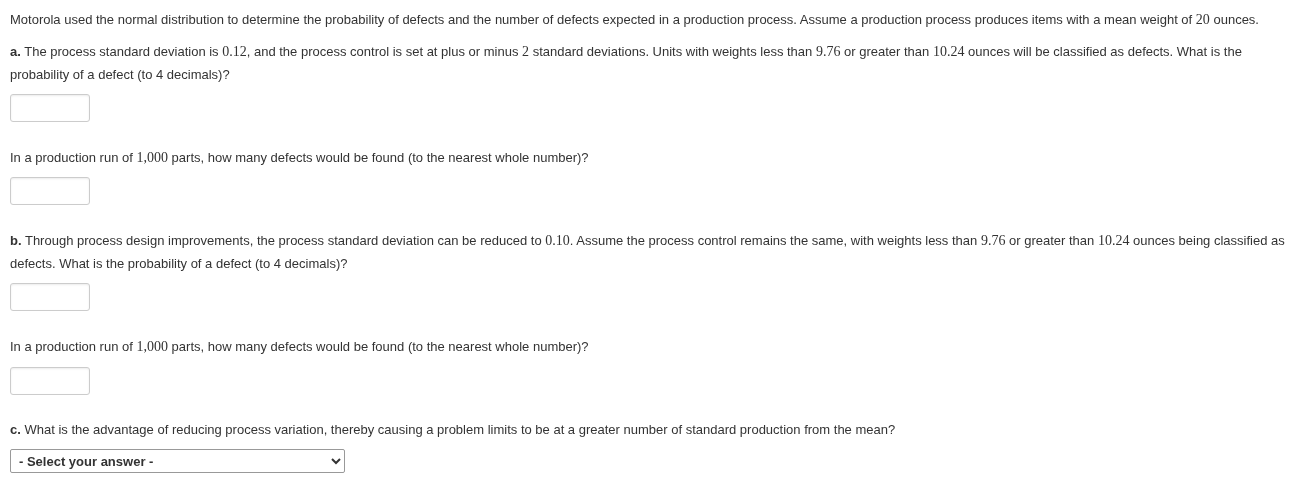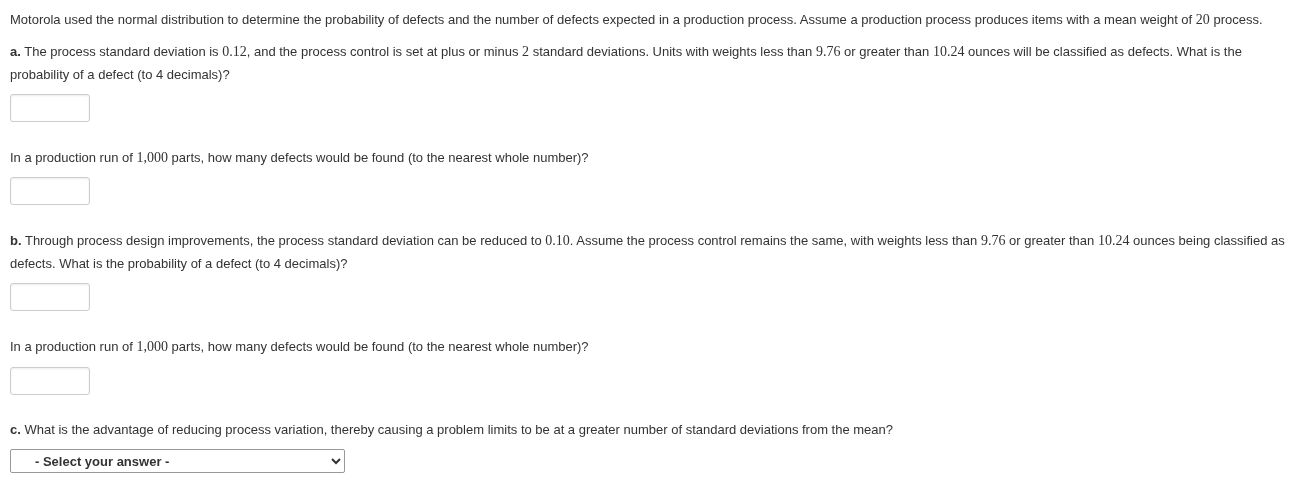--- a/index.html
+++ b/index.html
@@ -36,32 +36,32 @@
     }
     select {
       width: 335px;
       height: 24px;
       border: 1px solid #999;
       border-radius: 2px;
       font-size: 13px;
       font-family: Verdana, Geneva, sans-serif;
       font-weight: bold;
       color: #333;
-      padding: 2px 20px;
+      padding: 2px 4px;
       background: #fff;
     }
     .input-row {
       margin: 4px 0 12px 0;
     }
   </style>
 </head>
 <body>
 
 <p class="question-block">
-  <span>Motorola used the normal distribution to determine the probability of defects and the number of defects expected in a production process. Assume a production process produces items with a mean weight of </span><span class="num">20</span><span> process.</span>
+  <span>Motorola used the normal distribution to determine the probability of defects and the number of defects expected in a production process. Assume a production process produces items with a mean weight of </span><span class="num">20</span><span> ounces.</span>
 </p>
 
 <p class="question-block">
   <span class="bold">a.</span><span> The process standard deviation is </span><span class="num">0.12</span><span>, and the process control is set at plus or minus </span><span class="num">2</span><span> standard deviations. Units with weights less than </span><span class="num">9.76</span><span> or greater than </span><span class="num">10.24</span><span> ounces will be classified as defects. What is the probability of a defect (to 4 decimals)?</span>
 </p>
 
 <div class="input-row">
   <input type="text" style="">
 </div>
 
@@ -83,20 +83,20 @@
 
 <p class="question-block">
   <span>In a production run of </span><span class="num">1,000</span><span> parts, how many defects would be found (to the nearest whole number)?</span>
 </p>
 
 <div class="input-row">
   <input type="text" style="">
 </div>
 
 <p class="question-block">
-  <span class="bold">c.</span><span> What is the advantage of reducing process variation, thereby causing a problem limits to be at a greater number of standard deviations from the mean?</span>
+  <span class="bold">c.</span><span> What is the advantage of reducing process variation, thereby causing a problem limits to be at a greater number of standard production from the mean?</span>
 </p>
 
 <div class="input-row">
   <select>
     <option>- Select your answer -</option>
   </select>
 </div>
 
 </body></html>

